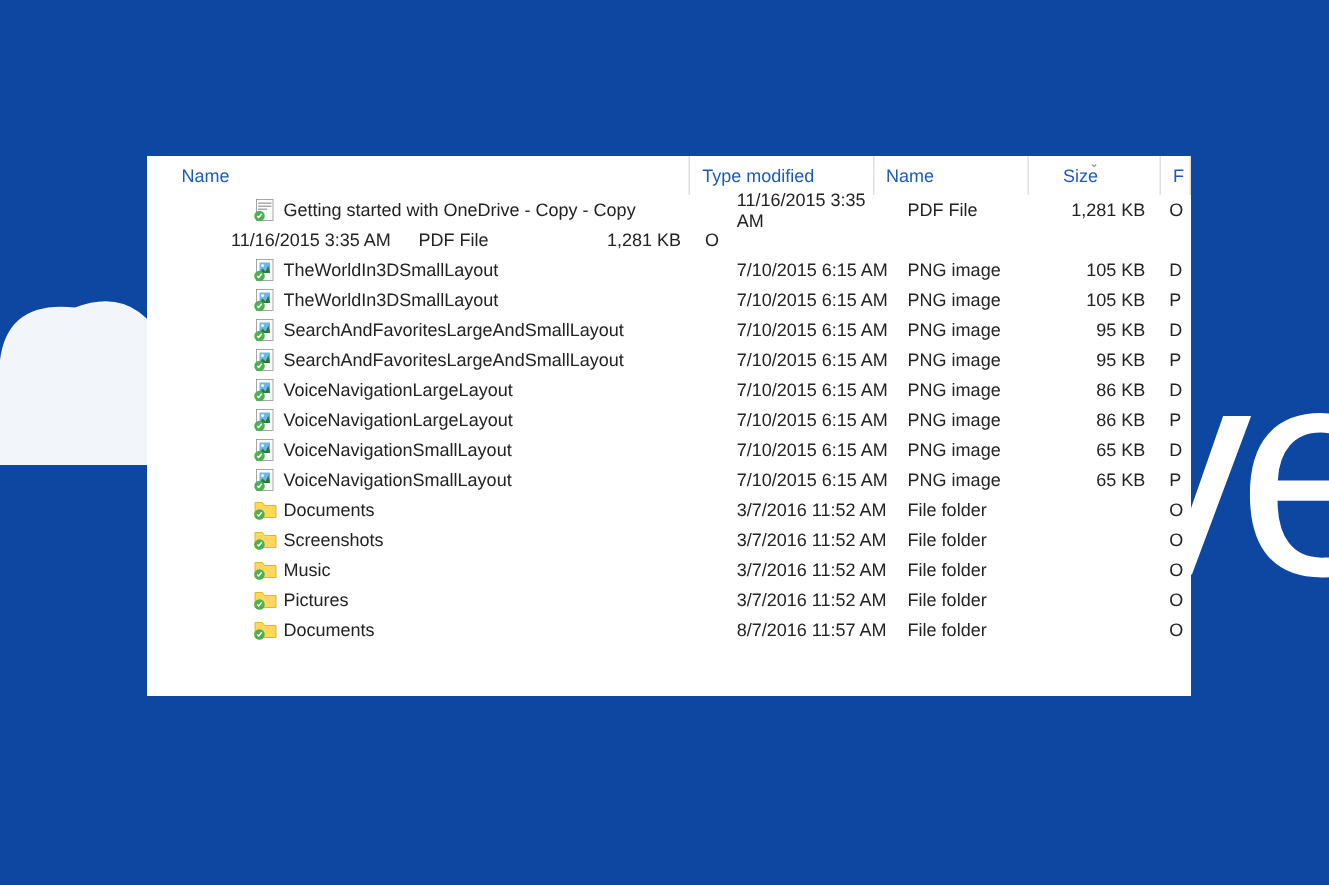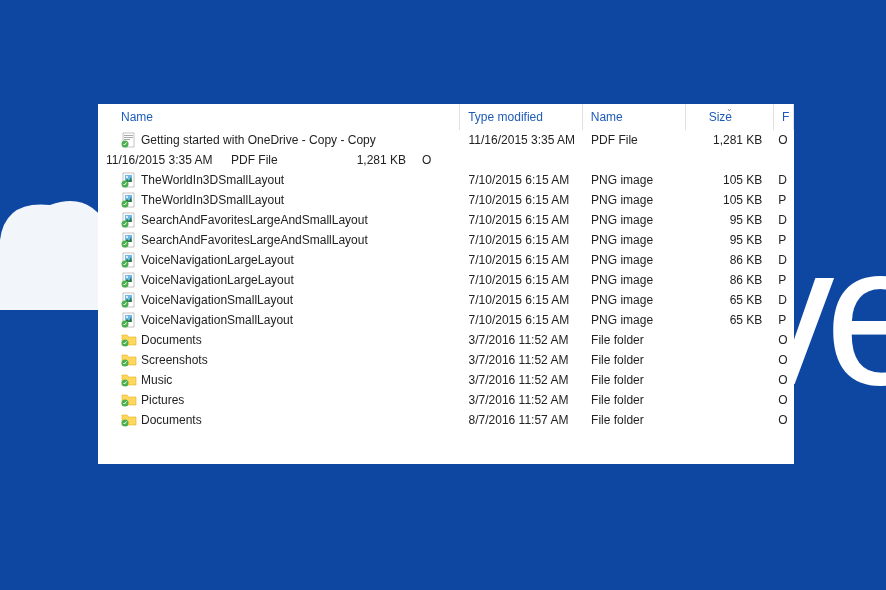--- a/index.html
+++ b/index.html
@@ -57,20 +57,21 @@
     }
     .list-body {
       font-size: 12px;
       color: #222;
     }
     .list-row {
       display: flex;
       height: 20px;
       align-items: center;
       cursor: default;
+      padding-left: 48px;
     }
     .col-name { width: 355px; padding-left: 8px; display: flex; align-items: center; gap: 4px; margin-left: 15px; }
     .col-date { width: 125px; padding-left: 8px; }
     .col-type { width: 105px; padding-left: 8px; }
     .col-size { width: 90px; padding-right: 12px; text-align: right; }
     .col-extra { width: 20px; padding-left: 4px; }
     .file-icon {
       width: 16px;
       height: 16px;
       flex-shrink: 0;

